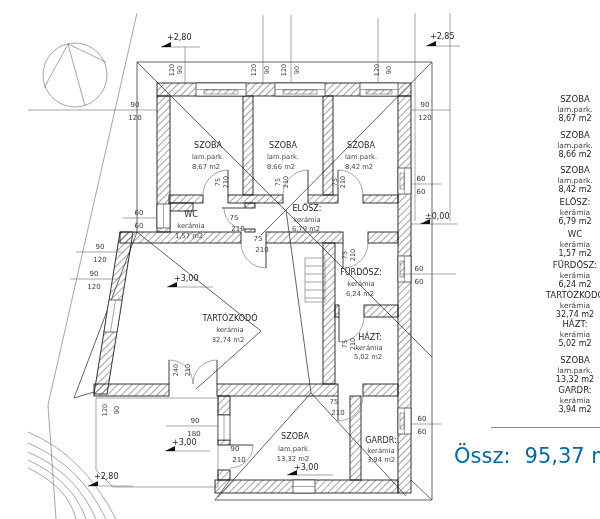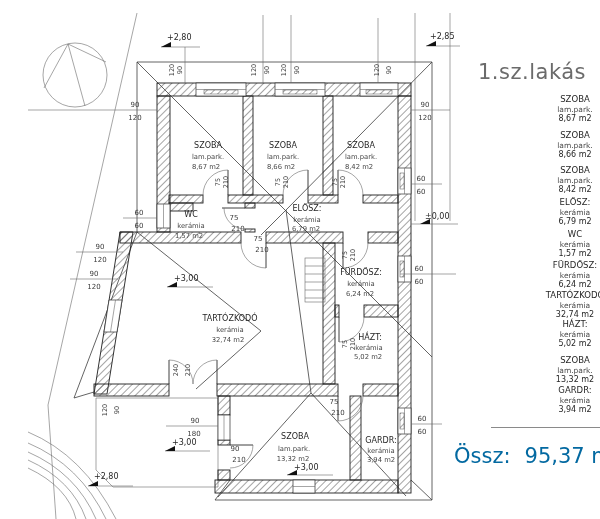--- a/index.html
+++ b/index.html
@@ -326,21 +326,20 @@
       <text class="rf" x="265" y="461">13,32 m2</text>
     </g>
     <g>
       <text class="rn" x="353" y="443">GARDR:</text>
       <text class="rf" x="353" y="453">kerámia</text>
       <text class="rf" x="353" y="462">3,94 m2</text>
     </g>
   </g>
 </svg>
 
-<div id="title">1.sz.lakás</div>
 
 <div id="legend">
   <div class="lg-item" style="top:94px">
     <div class="lg-name">SZOBA</div>
     <div class="lg-fin">lam.park.</div>
     <div class="lg-area">8,67 m2</div>
   </div>
   <div class="lg-item" style="top:130px">
     <div class="lg-name">SZOBA</div>
     <div class="lg-fin">lam.park.</div>

